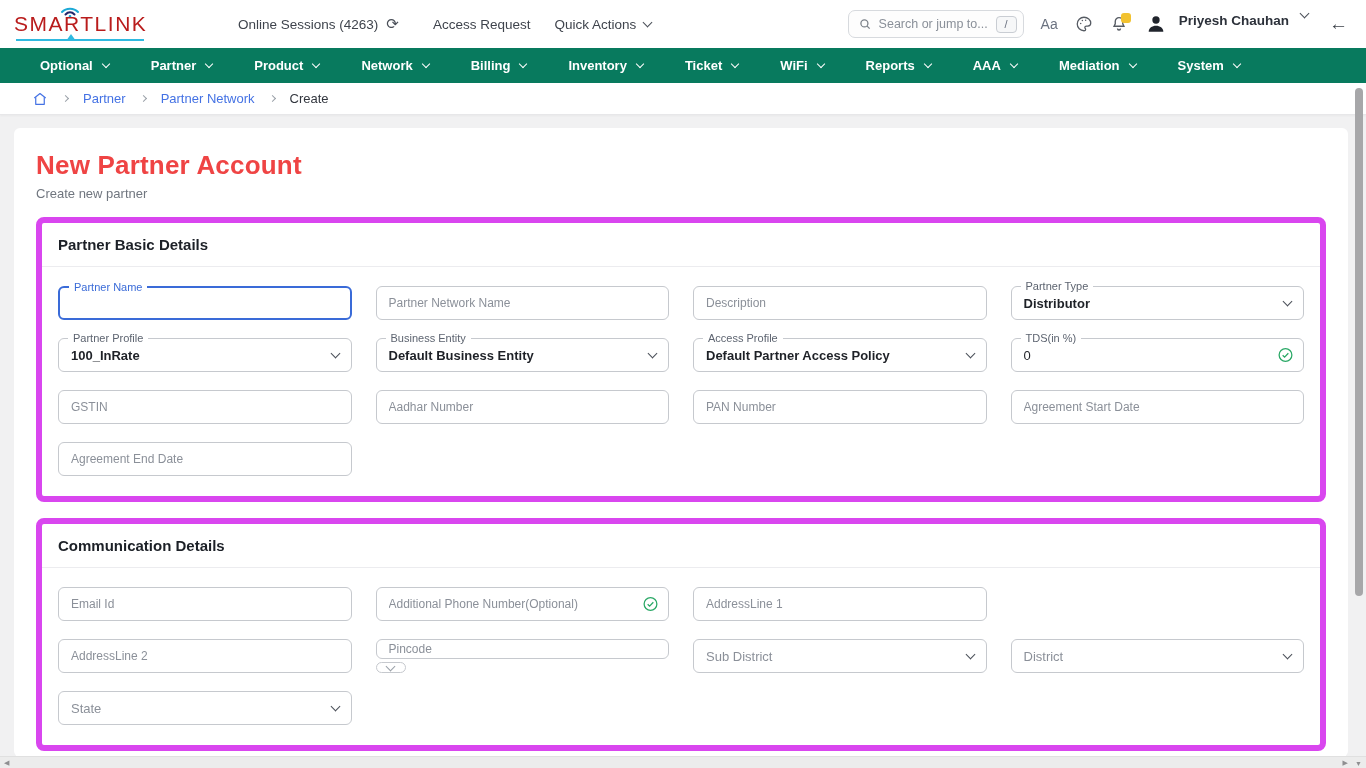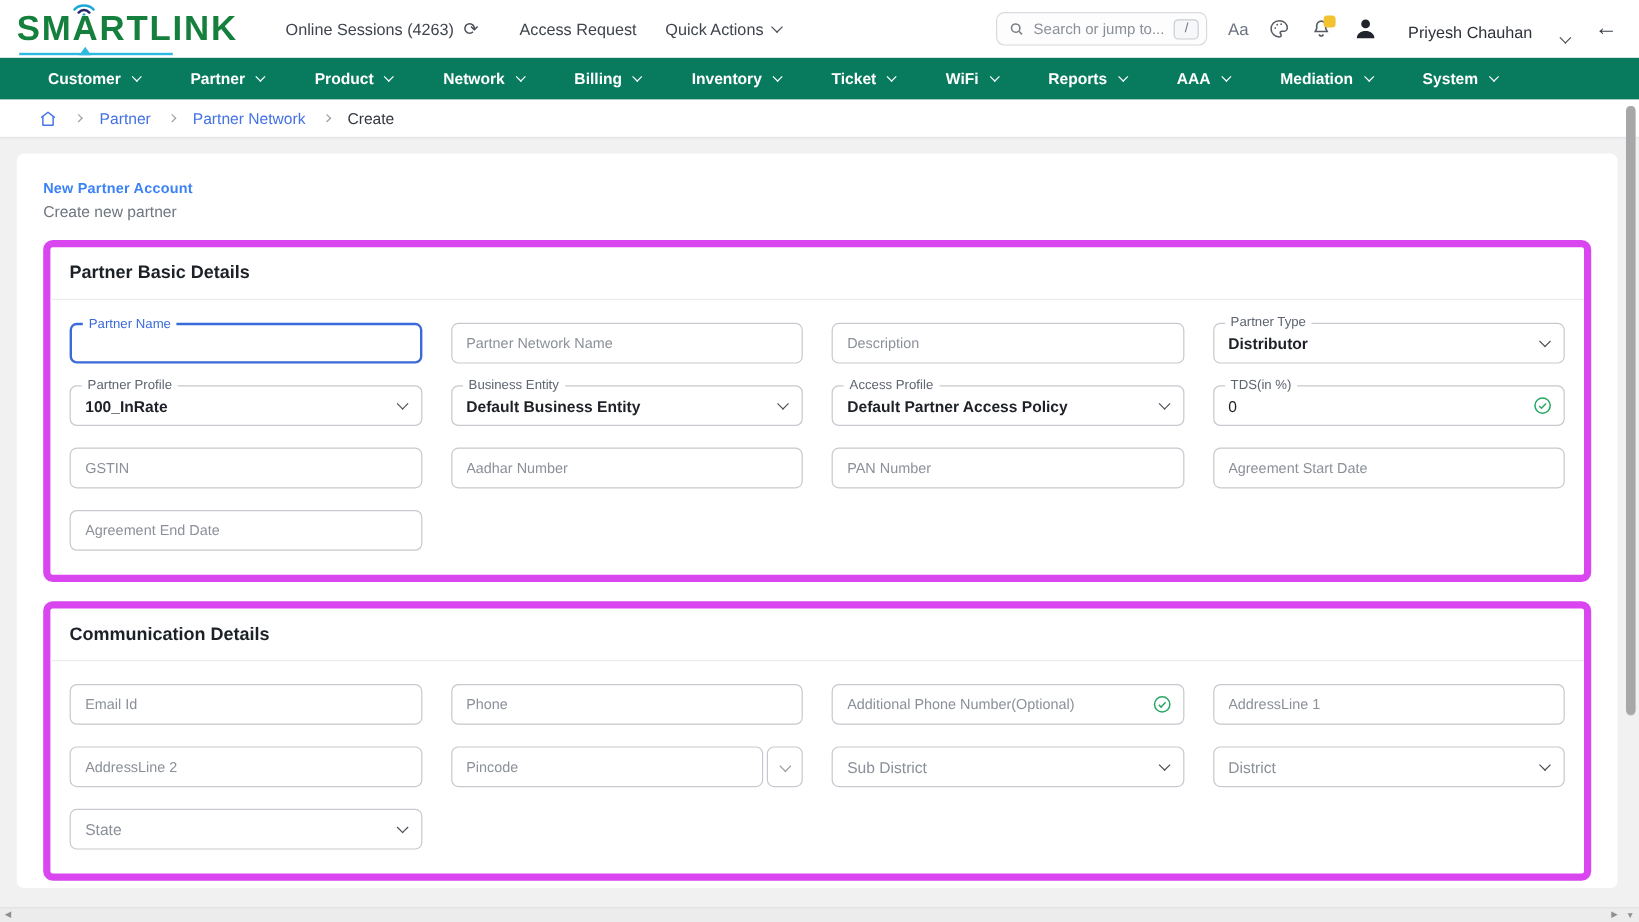--- a/index.html
+++ b/index.html
@@ -2,79 +2,79 @@
 <html><head>
 <meta charset="utf-8">
 <style>
   * { margin:0; padding:0; box-sizing:border-box; }
   html,body { width:1366px; height:768px; overflow:hidden; }
   body { font-family:"Liberation Sans", sans-serif; background:#f1f1f2; color:#2b2f36; }
 
   
   .hdr { height:48px; background:#fff; display:flex; align-items:center; padding:0 18px 0 14px; position:relative; z-index:5; }
   .logo { position:relative; width:196px; flex:0 0 auto; }
-  .logo-text { font-size:29px; font-weight:700; letter-spacing:1.5px; color:#15803d; font-family:"Liberation Sans",sans-serif; }
+  .logo-text { font-size:21px; font-weight:400; letter-spacing:1.5px; color:#b91c1c; font-family:"Liberation Sans",sans-serif; }
   .logo-arcs { position:absolute; left:44px; top:-9px; }
   .logo-underline { position:absolute; left:2px; bottom:-5px; width:128px; height:2px; background:#2fb9e0; }
   .logo-arrow { position:absolute; left:52px; bottom:-5px; width:0; height:0; border-left:5px solid transparent; border-right:5px solid transparent; border-bottom:7px solid #2fb9e0; }
   .hitem { font-size:13.5px; color:#3f444d; display:flex; align-items:center; gap:8px; cursor:pointer; }
   .sess { margin-left:28px; }
   .acc { margin-left:34px; }
   .qa { margin-left:24px; }
   .refresh { font-size:15px; color:#4a4f58; }
   .hright { margin-left:auto; display:flex; align-items:center; gap:17px; }
   .search { display:flex; align-items:center; gap:7px; width:176px; height:28px; border:1px solid #d7dade; border-radius:7px; background:#fdfdfd; padding:0 6px 0 9px; }
   .search input { border:0; outline:0; flex:1; min-width:0; font-size:12.5px; color:#3f444d; background:transparent; }
   .search input::placeholder { color:#8a9099; }
   .kbd { flex:0 0 auto; width:21px; height:17px; border:1px solid #c9cdd3; border-radius:4px; background:#f6f7f8; font-size:11px; color:#6b7280; display:flex; align-items:center; justify-content:center; }
   .aa { font-size:14px; color:#6b7280; cursor:pointer; }
   .icon-btn { position:relative; display:flex; align-items:center; cursor:pointer; }
   .bell-badge { position:absolute; top:-2px; right:-3px; width:10px; height:10px; background:#f2c230; border-radius:3px; }
-  .user { display:flex; align-items:flex-end; gap:24px; cursor:pointer; }
+  .user { display:flex; align-items:flex-start; gap:12px; cursor:pointer;font-weight:bold; }
   .user-name { font-size:13.5px; color:#2c313a; }
   .back { font-size:19px; color:#3a3f47; cursor:pointer; margin-left:4px; }
 
   .chev { width:7px; height:7px; border-right:1.7px solid #4a4f58; border-bottom:1.7px solid #4a4f58; transform:rotate(45deg); margin-top:-3px; flex:0 0 auto; }
 
   
   .nav { height:35px; background:#087a5e; display:flex; align-items:center; padding-left:19px; }
   .nav-item { display:flex; align-items:center; gap:10px; padding:0 21px; color:#fff; font-size:13px; font-weight:700; cursor:pointer; height:100%; }
   .nav-item .chev { border-color:#fff; width:6px; height:6px; border-right-width:1.8px; border-bottom-width:1.8px; }
 
   
   .crumbs { height:32px; background:#fff; border-bottom:1px solid #e7e7e9; box-shadow:0 1px 2px rgba(0,0,0,.04); display:flex; align-items:center; padding-left:32px; gap:15px; font-size:13px; position:relative; z-index:4; }
   .crumb-link { color:#4472e4; cursor:pointer; }
   .crumb-cur { color:#33373f; }
   .crumb-sep { width:5px; height:5px; border-right:1.5px solid #9aa0a8; border-bottom:1.5px solid #9aa0a8; transform:rotate(-45deg); }
 
   
   .main { height:653px; padding:13px 18px 0 14px; background:#f1f1f2; position:relative; overflow:hidden; }
   .panel { background:#fff; border-radius:6px; }
   .panelA { padding:22px 22px 6px; }
-  .page-title { font-size:12px; font-weight:700; color:#3b82f6; letter-spacing:.2px; }
+  .page-title { font-size:26px; font-weight:700; color:#ef4444; letter-spacing:.2px; }
   .page-sub { margin-top:5px; font-size:13px; color:#70767f; }
 
   .card { border:6px solid #d946ef; border-radius:8px; margin-top:16px; background:#fff; }
   .card-h { padding:13px 16px; font-size:15px; font-weight:700; color:#1c2027; border-bottom:1px solid #ececef; }
   .card-b { padding:1px 16px 20px; }
   .frow { display:grid; grid-template-columns:repeat(4,1fr); gap:24px; margin-top:18px; }
   .frow.single { grid-template-columns:repeat(4,1fr); }
 
   .fld { position:relative; height:34px; border:1px solid #c6c9ce; border-radius:6px; background:#fff; display:flex; align-items:center; padding:0 12px; }
   .fld input { border:0; outline:0; width:100%; min-width:0; font-size:12px; color:#2b2f36; background:transparent; font-family:"Liberation Sans",sans-serif; }
   .fld input::placeholder { color:#8b9099; opacity:1; }
   .flabel { position:absolute; top:-7px; left:9px; font-size:11px; line-height:13px; color:#5d6470; background:#fff; padding:0 5px; white-space:nowrap; }
   .fld.focused { border:2px solid #3a6bd8; }
   .fld.focused .flabel { color:#3a6bd8; font-weight:500; }
   .fval { font-size:13px; font-weight:600; color:#1e2127; }
   .fval.light { font-weight:400; }
   .fph { font-size:13px; color:#8b9099; }
   .fld .chev { margin-left:auto; }
   .fld .check { position:absolute; right:9px; top:50%; transform:translateY(-50%); display:flex; }
-  .pin-wrap { display:flex; align-items:stretch; gap:3px; }
+  .pin-wrap { display:flex; align-items:stretch; gap:3px;flex-direction:column; }
   .pin-wrap .fld { flex:1; }
   .mini-dd { width:30px; border:1px solid #c6c9ce; border-radius:6px; display:flex; align-items:center; justify-content:center; background:#fff; cursor:pointer; }
   .mini-dd .chev { border-color:#9aa0a8; margin:0 0 2px 0; }
 
   .panelB { margin-top:16px; padding:14px 22px; border-radius:6px 6px 0 0; height:70px; }
 
   
   .vthumb { position:fixed; right:3px; top:88px; width:8px; height:508px; background:#a7a7a9; border-radius:4px; z-index:60; }
   .hbar { position:fixed; left:0; bottom:0; width:1366px; height:12px; background:#ececec; border-top:1px solid #e0e0e0; z-index:50; display:flex; align-items:center; justify-content:space-between; padding:0 4px; }
   .sb-arrow { font-size:7px; color:#8f8f91; line-height:1; }
@@ -152,21 +152,21 @@
       <span class="user-name">Priyesh Chauhan</span>
       <span class="chev"></span>
     </div>
 
     <span class="back">←</span>
   </div>
 </div>
 
 <div class="nav">
   <div class="nav-item">
-      <span>Customer</span>
+      <span>Optional</span>
       <span class="chev"></span>
     </div>
   <div class="nav-item">
       <span>Partner</span>
       <span class="chev"></span>
     </div>
   <div class="nav-item">
       <span>Product</span>
       <span class="chev"></span>
     </div>
@@ -301,23 +301,20 @@
     </div>
 
     <div class="card">
       <div class="card-h">Communication Details</div>
       <div class="card-b">
         <div class="frow">
           <div class="fld">
             <input placeholder="Email Id" style="">
           </div>
           <div class="fld">
-            <input placeholder="Phone" style="">
-          </div>
-          <div class="fld">
             <input style="width: calc(100% - 20px);" placeholder="Additional Phone Number(Optional)">
             <span class="check">
               <svg width="17" height="17" viewBox="0 0 24 24" fill="none" stroke="#2aa866" stroke-width="1.8">
                   <circle cx="12" cy="12" r="9"></circle>
                   <path d="M8 12.4l2.7 2.7 5.3-5.6"></path>
                 </svg>
             </span>
           </div>
           <div class="fld">
             <input placeholder="AddressLine 1" style="">

